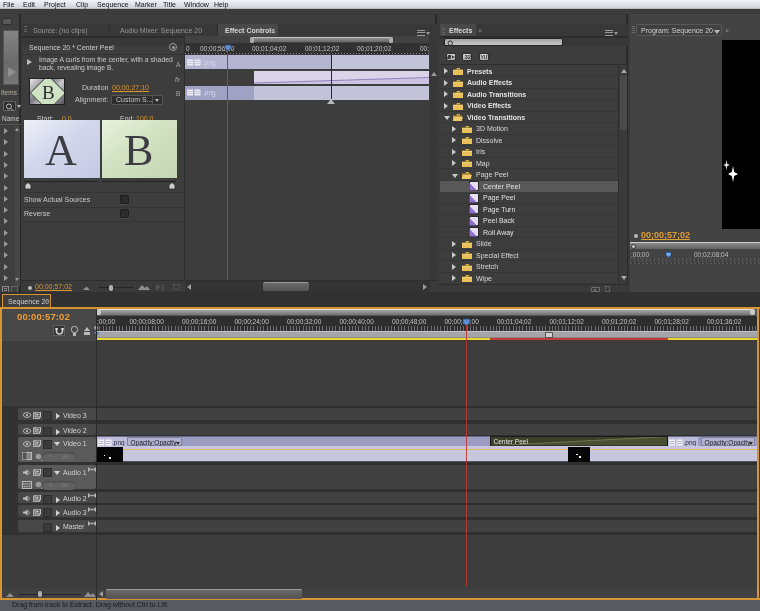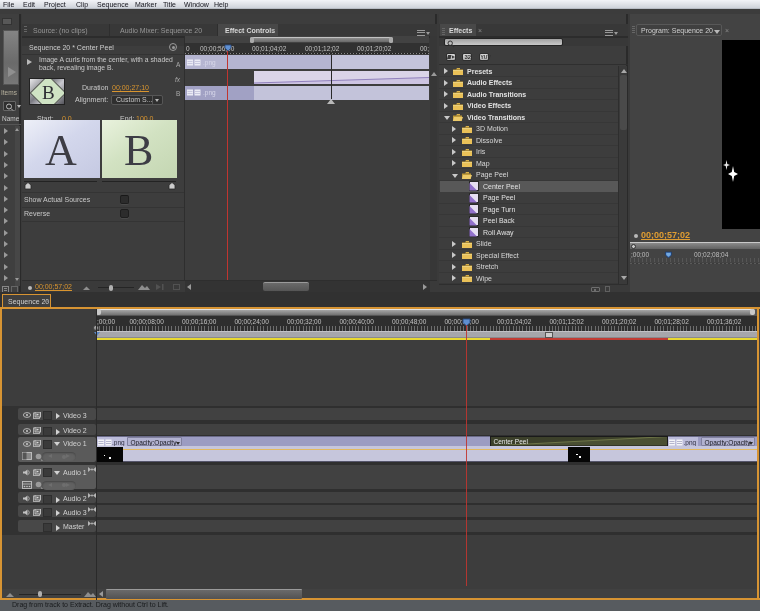--- a/index.html
+++ b/index.html
@@ -457,20 +457,38 @@
  <div class="ab" style="left:2px;top:2px;width:49px;height:13px;background:#3f3f3f;border:1px solid #d79433;border-bottom:none;">
    <div class="ab t7" style="left:5px;top:3px;color:#d0d0d0;">Sequence 20</div>
    <div class="ab" style="left:43px;top:3px;font-size:6px;color:#888;">×</div>
  </div>
 
  <div class="ab" style="left:0;top:15px;width:760px;height:1.5px;background:#d79433;"></div>
  <div class="ab" style="left:0;top:15px;width:1.5px;height:292px;background:#d79433;"></div>
  <div class="ab" style="left:757px;top:15px;width:1.5px;height:292px;background:#d79433;"></div>
  <div class="ab" style="left:0;top:306px;width:760px;height:1.5px;background:#d79433;"></div>
 
+ <div class="ab" style="left:1.5px;top:16.5px;width:94.5px;height:32px;background:#484848;">
+   <div class="ab" style="left:15.5px;top:2px;font-size:9.5px;font-weight:bold;color:#ed9e33;letter-spacing:0.1px;">00:00:57:02</div>
+   <div class="ab" style="left:51px;top:16px;width:12px;height:11px;background:#353535;border:1px solid #5e5e5e;">
+          <svg width="10" height="9" style="position:absolute;left:1px;top:1px;">
+            <path d="M1.5 1 L1.5 4 Q1.5 7 4.5 7 Q7.5 7 7.5 4 L7.5 1" fill="none" stroke="#c9c9c9" stroke-width="1.6"></path>
+            <rect x="0.5" y="1" width="2" height="2" fill="#e8e8e8"></rect>
+            <rect x="6.5" y="1" width="2" height="2" fill="#e8e8e8"></rect>
+          </svg>
+        </div>
+   <svg class="ab" style="left:67px;top:16px;" width="11" height="12">
+          <circle cx="5.5" cy="4.5" r="3.2" fill="none" stroke="#b9b9b9" stroke-width="1"></circle>
+          <rect x="4" y="8" width="3" height="3" fill="#b9b9b9"></rect>
+        </svg>
+   <svg class="ab" style="left:80px;top:16px;" width="10" height="12">
+          <path d="M2 6 L5 2 L8 6 Z" fill="#b9b9b9"></path>
+          <rect x="2" y="7" width="6" height="3" fill="#b9b9b9"></rect>
+        </svg>
+ </div>
 
  <div class="ab" style="left:96px;top:16.5px;width:661px;height:32px;background:#3d3d3d;">
 
    <div class="ab" style="left:0;top:0;width:661px;height:7px;background:#555555;">
      <div class="ab" style="left:0;top:0.5px;width:659px;height:6px;background:linear-gradient(#a6a6a6,#717171);border-radius:3px;border-top:1px solid #e2e2e2;"></div>
      <div class="ab" style="left:0;top:0.5px;width:5px;height:6px;background:#c9c9c9;border-radius:2px;"></div>
      <div class="ab" style="left:654px;top:0.5px;width:5px;height:6px;background:#c9c9c9;border-radius:2px;"></div>
    </div>
 
    <div id="ruler" class="ab" style="left:0;top:7px;width:661px;height:15px;background:#2e2e2e;">

